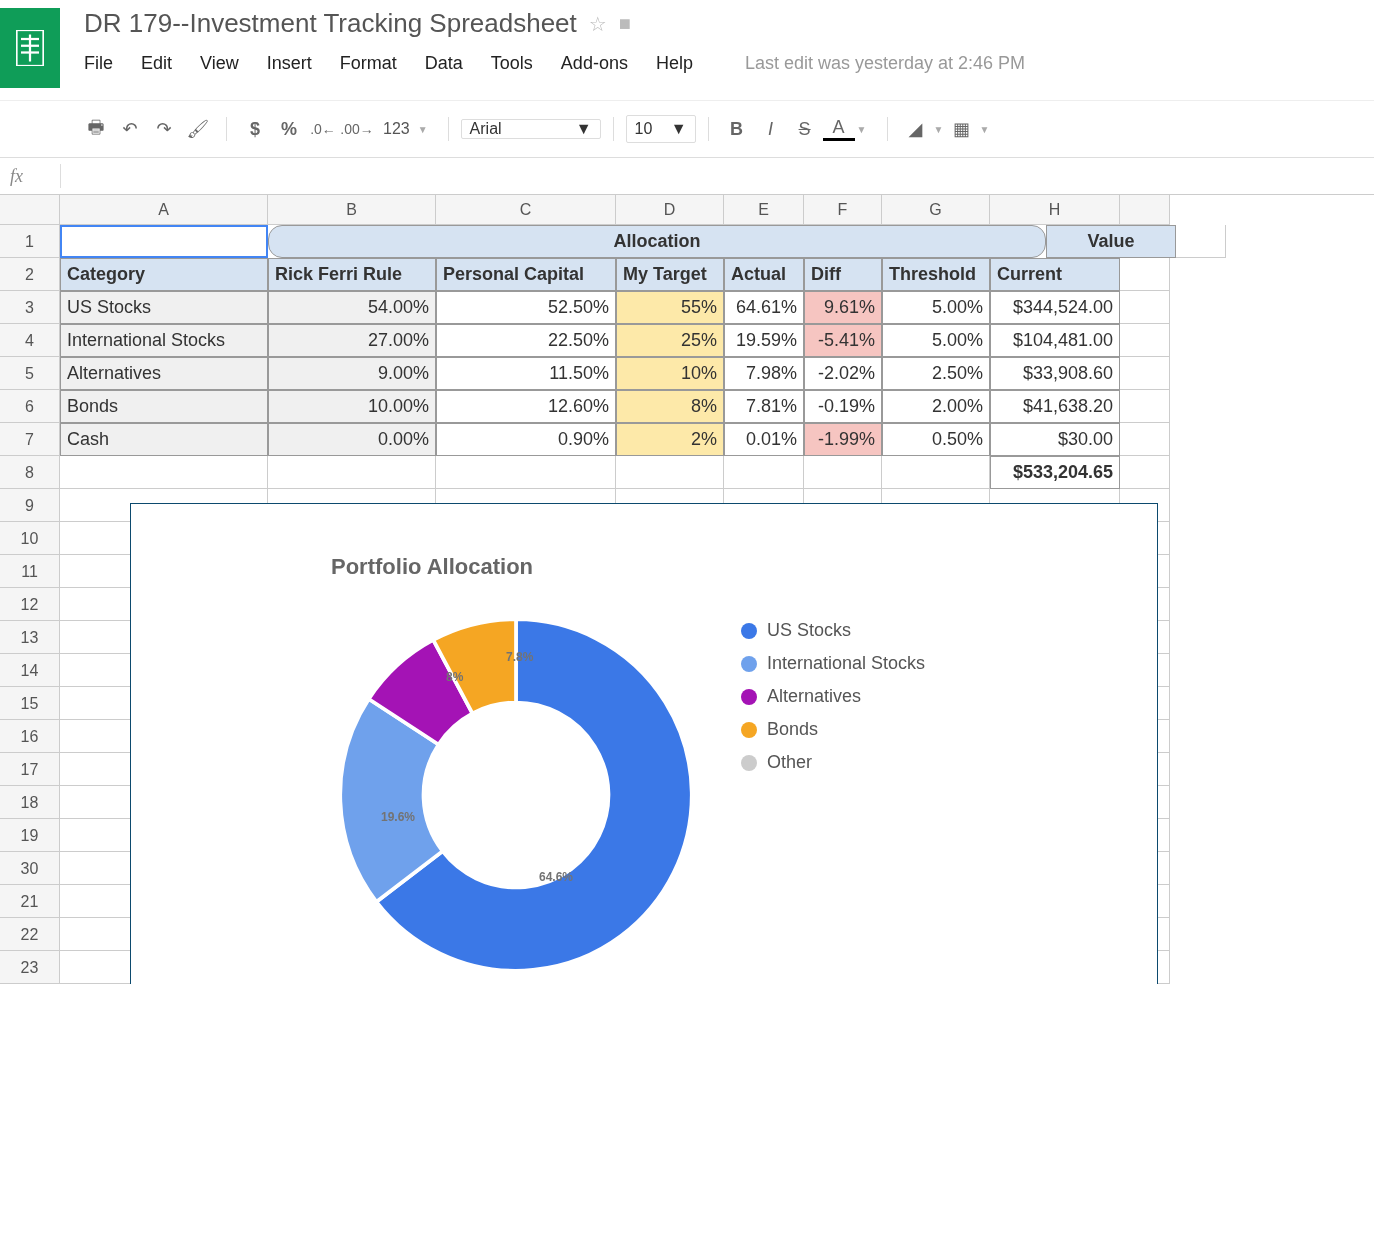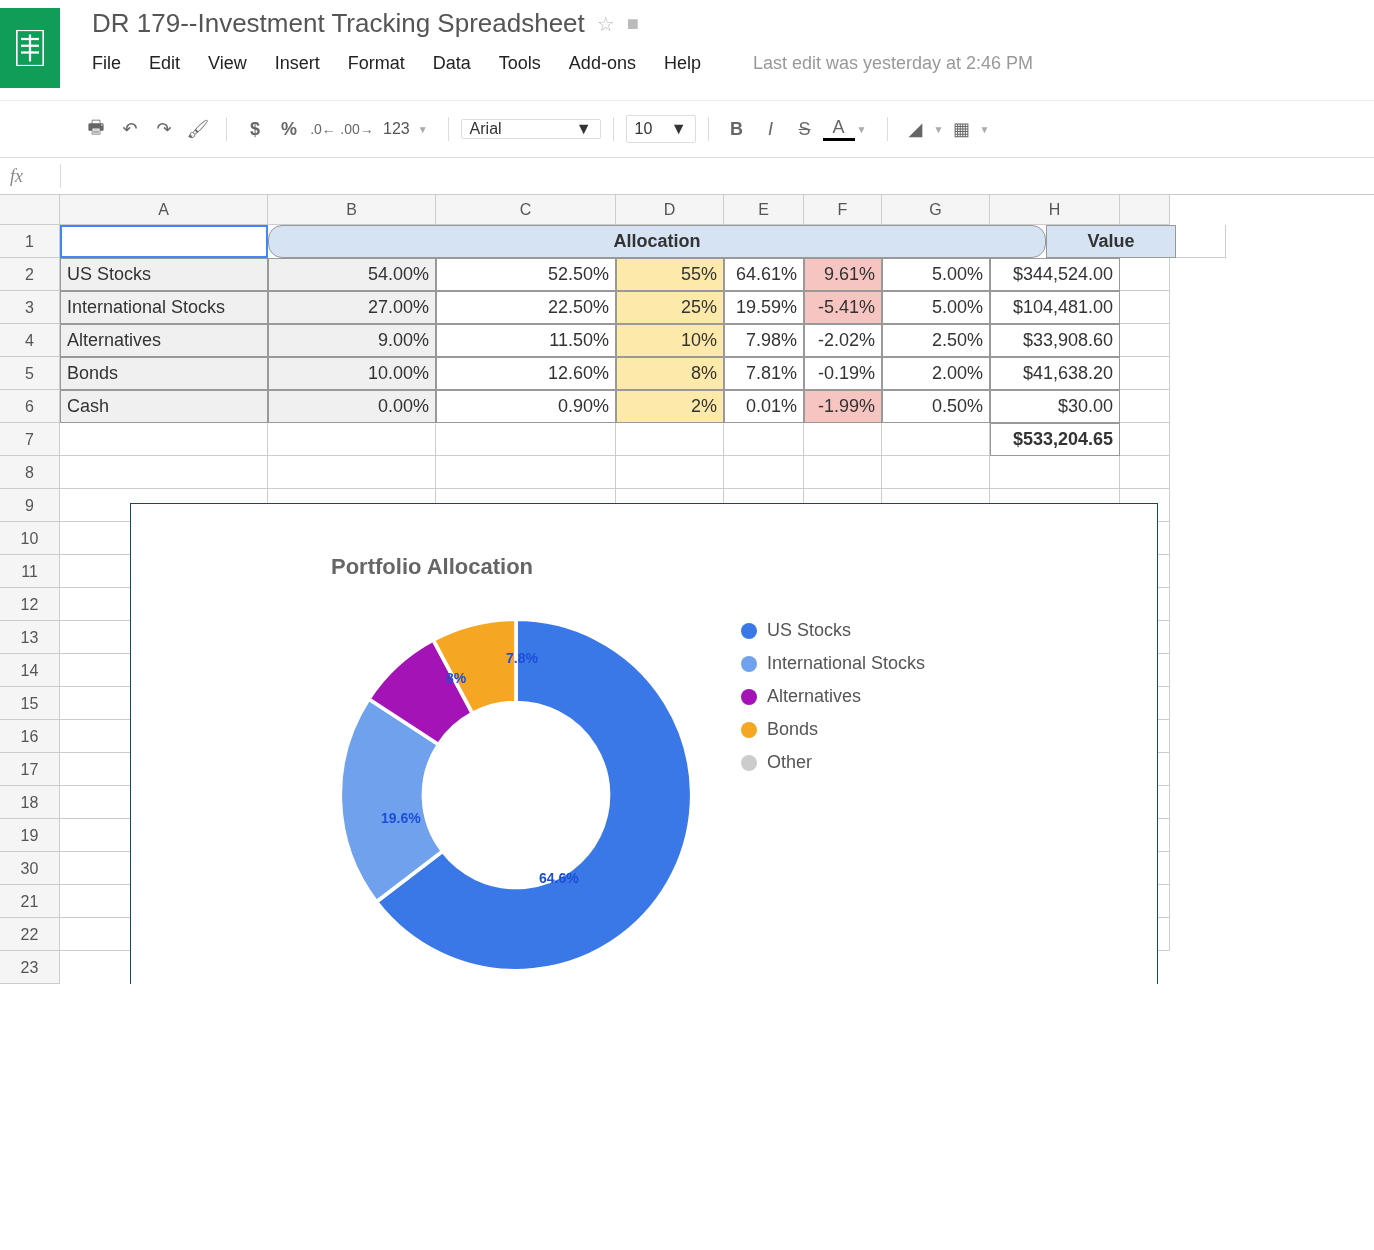--- a/index.html
+++ b/index.html
@@ -1,21 +1,21 @@
 <!DOCTYPE html>
 <html><head>
 <meta charset="utf-8">
 <style>
   * { box-sizing: border-box; margin: 0; padding: 0; }
   body { font-family: Arial, sans-serif; background: #fff; color: #333; width: 1374px; }
   
   .header { display: flex; align-items: flex-start; padding: 8px 0 0 0; }
   .logo { width: 60px; height: 80px; background: #0f9d58; display: flex; align-items: center; justify-content: center; }
   .logo svg { width: 28px; height: 36px; }
-  .title-area { flex: 1; padding-left: 32px; }
+  .title-area { flex: 1; padding-left: 24px; }
   .title-row { display: flex; align-items: center; gap: 12px; }
   .doc-title { font-size: 26px; color: #555; font-weight: 400; }
   .star-icon, .folder-icon { color: #bbb; font-size: 20px; }
   
   .menu-bar { display: flex; gap: 28px; padding-top: 14px; align-items: center; font-size: 18px; color: #222; }
   .menu-bar span { cursor: pointer; }
   .last-edit { color: #999; margin-left: 24px; font-size: 18px; }
   
   .toolbar { display: flex; align-items: center; gap: 2px; padding: 12px 0 12px 80px; border-bottom: 1px solid #ddd; border-top: 1px solid #eee; margin-top: 12px; }
   .tb-btn { width: 32px; height: 32px; display: flex; align-items: center; justify-content: center; color: #666; cursor: pointer; font-size: 18px; }
@@ -55,21 +55,21 @@
   .wG { width: 108px; } .wH { width: 130px; } .wI { width: 50px; }
   
   .chart-container { position: absolute; left: 70px; top: 308px; width: 1028px; height: 600px; background: #fff; border:1px solid #0c4a6e;}
   .chart-title { font-size: 22px; font-weight: bold; color: #666; padding: 50px 0 0 200px; }
   .chart-body { display: flex; padding: 30px 0 0 200px; }
   .donut { width: 370px; height: 370px; position: relative; }
   .legend { padding-left: 40px; padding-top:10px;}
   .legend-item { display: flex; align-items: center; gap: 10px; margin-bottom: 12px; font-size: 18px; color: #555;}
   .legend-dot { width: 16px; height: 16px; border-radius: 50%; }
   
-  .slice-label { position:absolute; color:#1d4ed8; font-size:14px; font-weight:bold;}
+  .slice-label { position:absolute; color:#737373; font-size:12px; font-weight:bold;}
 </style>
 </head>
 <body>
 
 <div class="header">
   <div class="logo">
     <svg viewBox="0 0 24 32" fill="#fff">
         <rect x="0" y="0" width="24" height="32" fill="none" stroke="#fff" stroke-width="2"></rect>
         <line x1="4" y1="8" x2="20" y2="8" stroke="#fff" stroke-width="2"></line>
         <line x1="4" y1="14" x2="20" y2="14" stroke="#fff" stroke-width="2"></line>
@@ -188,20 +188,31 @@
         <div class="col-h wH">H</div>
         <div class="col-h wI"></div>
       </div>
       <div class="data-row">
         <div class="cell wA selected"></div>
         <div class="cell  hdr center" style="width: 778px; border-radius: 14px;">Allocation</div>
         <div class="cell wH hdr center">Value</div>
         <div class="cell wI"></div>
       </div>
       <div class="data-row">
+        <div class="cell wA hdr2">Category</div>
+        <div class="cell wB hdr2">Rick Ferri Rule</div>
+        <div class="cell wC hdr2">Personal Capital</div>
+        <div class="cell wD hdr2">My Target</div>
+        <div class="cell wE hdr2">Actual</div>
+        <div class="cell wF hdr2">Diff</div>
+        <div class="cell wG hdr2">Threshold</div>
+        <div class="cell wH hdr2">Current</div>
+        <div class="cell wI"></div>
+      </div>
+      <div class="data-row">
         <div class="cell wA grey">US Stocks</div>
         <div class="cell wB grey right">54.00%</div>
         <div class="cell wC bordered right">52.50%</div>
         <div class="cell wD yellow right">55%</div>
         <div class="cell wE bordered right">64.61%</div>
         <div class="cell wF red right">9.61%</div>
         <div class="cell wG bordered right">5.00%</div>
         <div class="cell wH bordered right">$344,524.00</div>
         <div class="cell wI"></div>
       </div>

